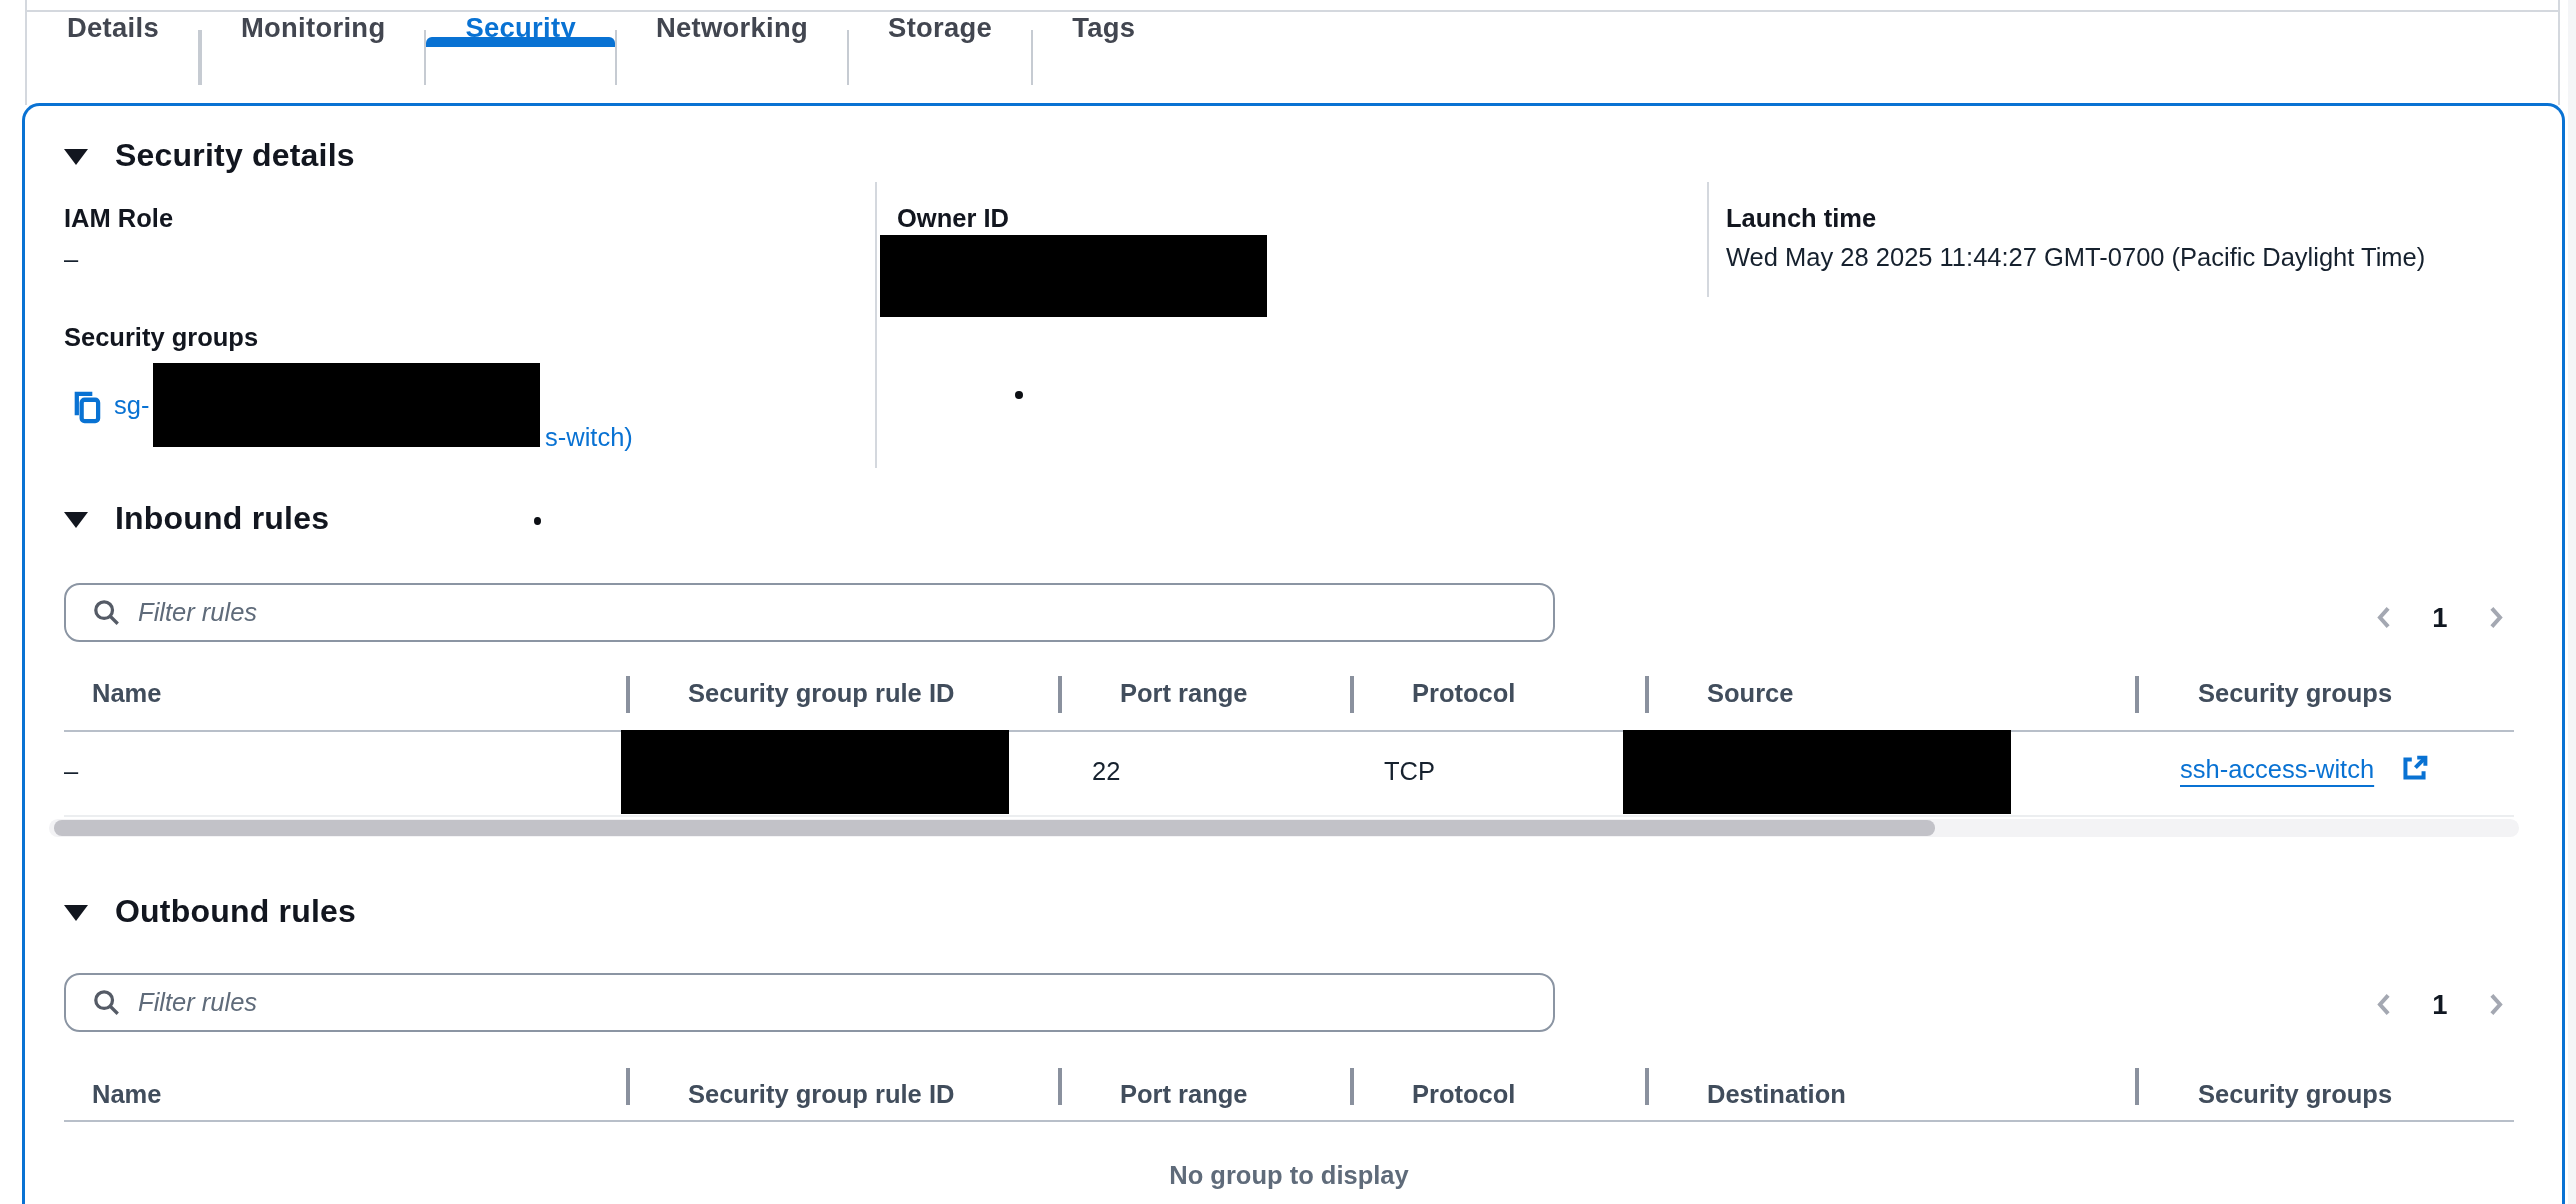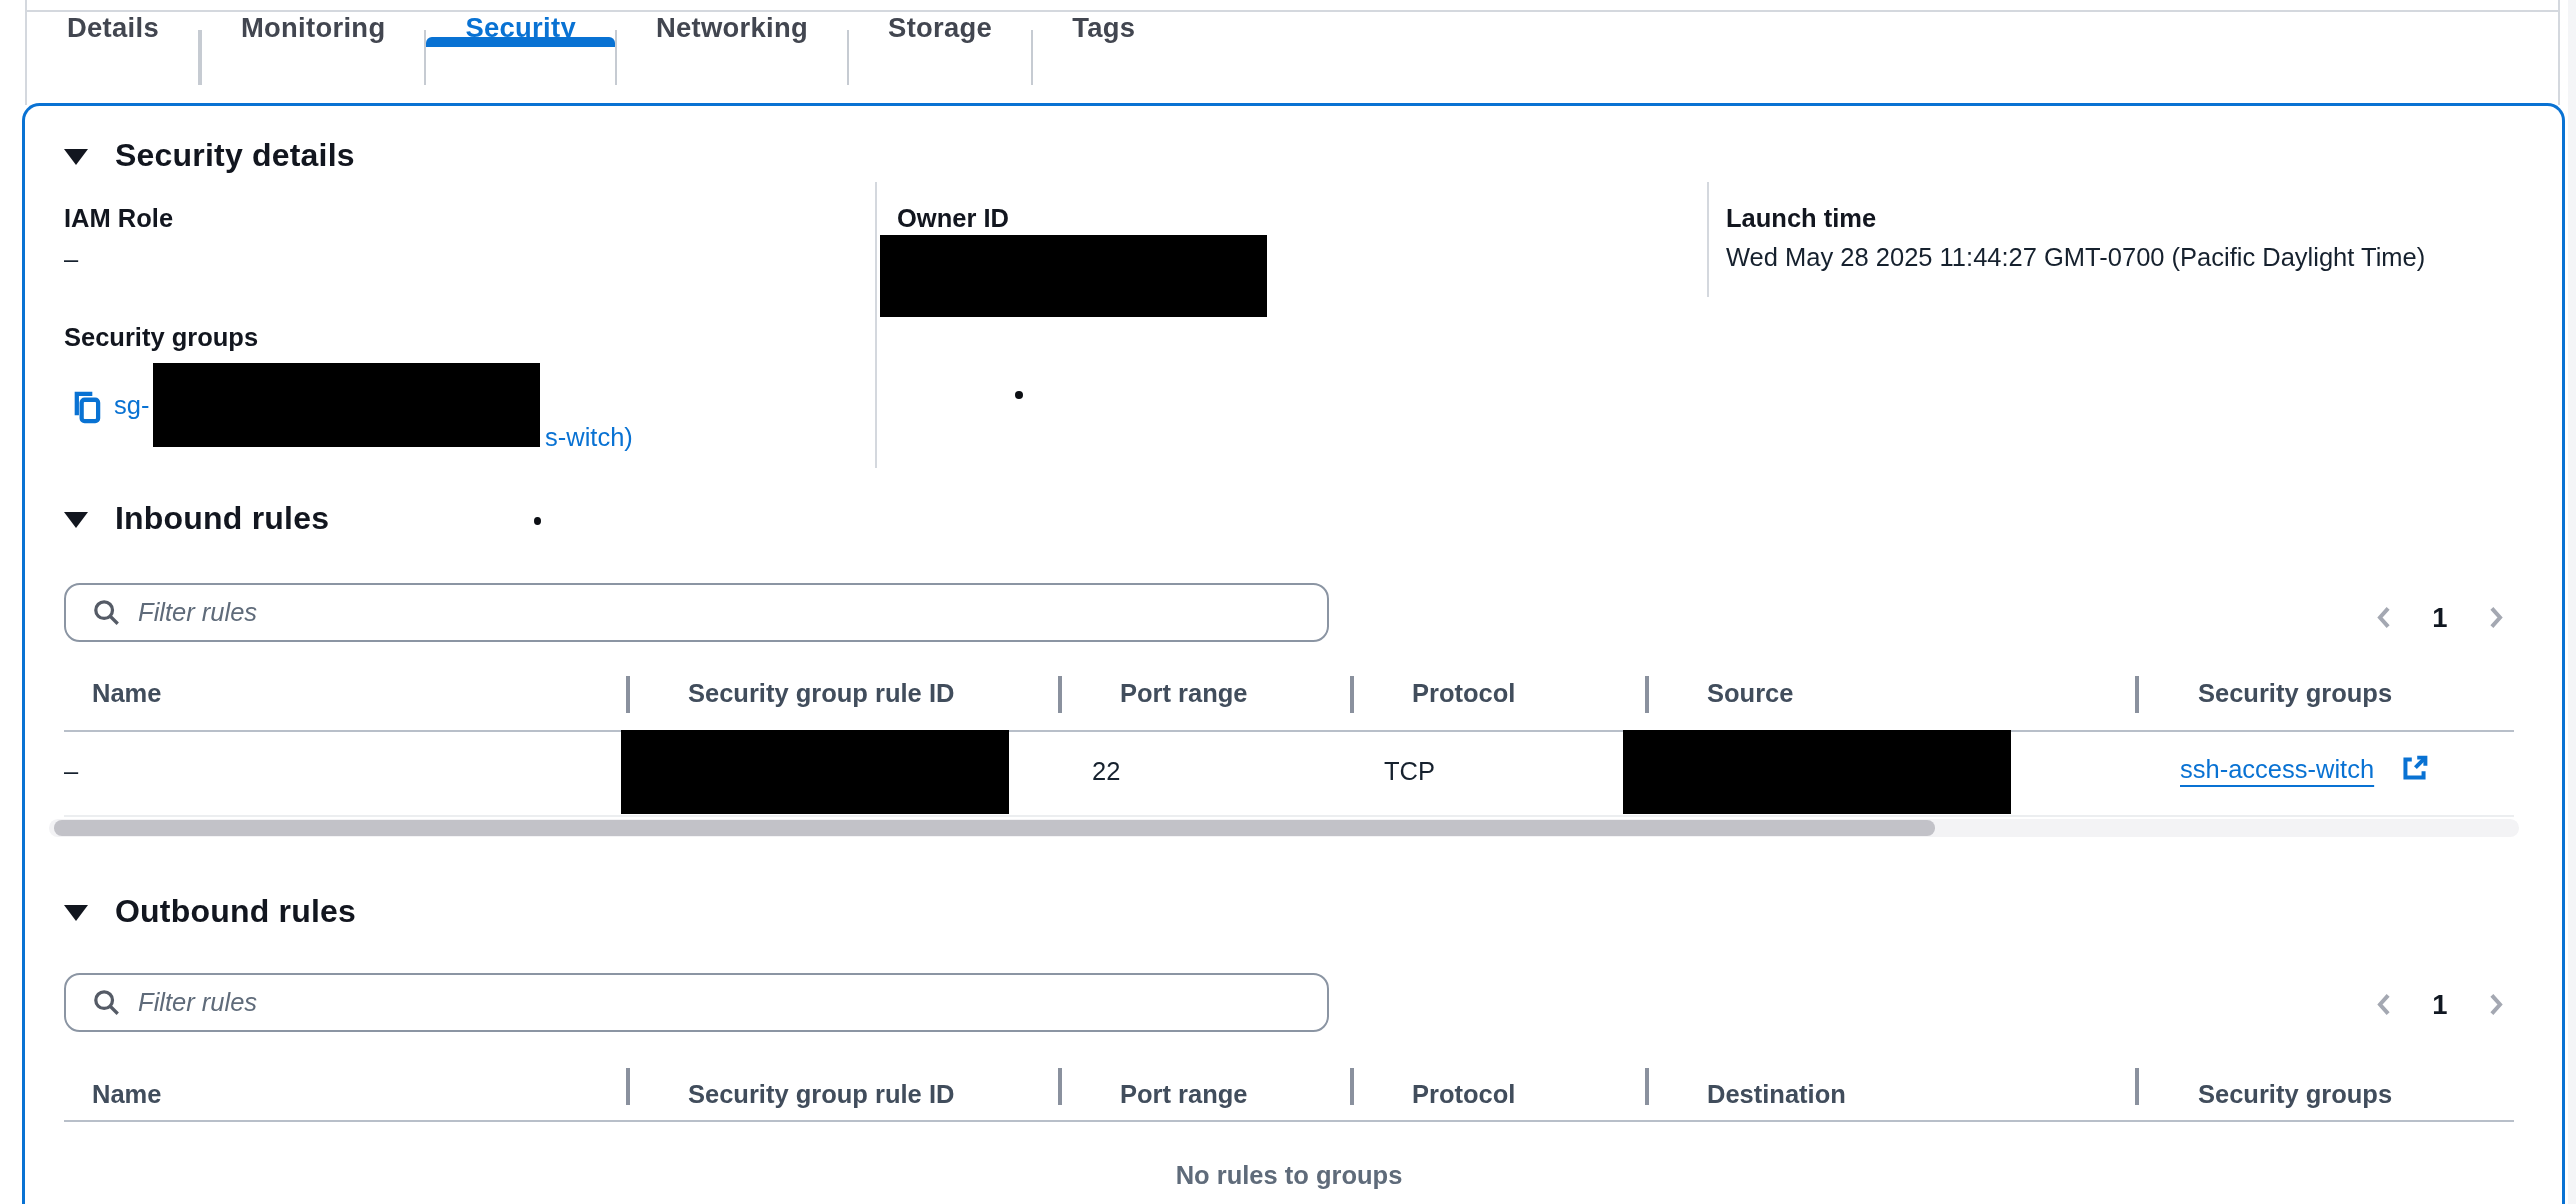--- a/index.html
+++ b/index.html
@@ -35,21 +35,21 @@
   .val{ font-size:25.5px; color:#16212e; }
   .coldiv{ width:2px; background:#d4d8de; }
 
   .redact{ background:#000; }
   .dot{ background:#0c0f14; border-radius:50%; }
 
   a.link{ color:#0972d3; text-decoration:none; font-size:25.5px; }
   a.link.underlined{ text-decoration:underline; text-underline-offset:6.9px; text-decoration-thickness:2px; }
 
   
-  .filter{ width:1265px; height:59px; border:2px solid #8b95a3; border-radius:15.7px; background:#fff; display:flex; align-items:center; padding-left:25.5px; gap:17.6px; }
+  .filter{ width:1491px; height:59px; border:2px solid #8b95a3; border-radius:15.7px; background:#fff; display:flex; align-items:center; padding-left:25.5px; gap:17.6px; }
   .filter input{ border:none; outline:none; flex:1; height:100%; font-size:25.5px; font-style:italic; color:#33404e; background:transparent; font-family:"Liberation Sans", sans-serif; }
   .filter input::placeholder{ color:#5f6b7a; font-style:italic; opacity:1; }
 
   
   .pager{ display:flex; align-items:center; gap:27.4px; height:59px; }
   .pager .page{ font-size:27.4px; font-weight:700; color:#101721; padding:0 5.9px; }
   .pager svg{ display:block; }
 
   
   .th{ font-size:25.5px; font-weight:700; color:#414d5c; white-space:nowrap;margin-left:28px; }
@@ -214,16 +214,16 @@
   <div class="abs th-bar" style="left:1058px; top:1068px;"></div>
   <div class="abs th" style="left:1092px; top:1080px;">Port range</div>
   <div class="abs th-bar" style="left:1350px; top:1068px;"></div>
   <div class="abs th" style="left:1384px; top:1080px;">Protocol</div>
   <div class="abs th-bar" style="left:1645px; top:1068px;"></div>
   <div class="abs th" style="left:1679px; top:1080px;">Destination</div>
   <div class="abs th-bar" style="left:2135px; top:1068px;"></div>
   <div class="abs th" style="left:2170px; top:1080px;">Security groups</div>
   <div class="abs h-border" style="left:64px; top:1120px; width:2450px;"></div>
 
-  <div class="abs empty" style="left:64px; top:1161px; width:2450px; text-align:center;">No rules to groups</div>
+  <div class="abs empty" style="left:64px; top:1161px; width:2450px; text-align:center;">No group to display</div>
 
 </div>
 
 
 </body></html>

